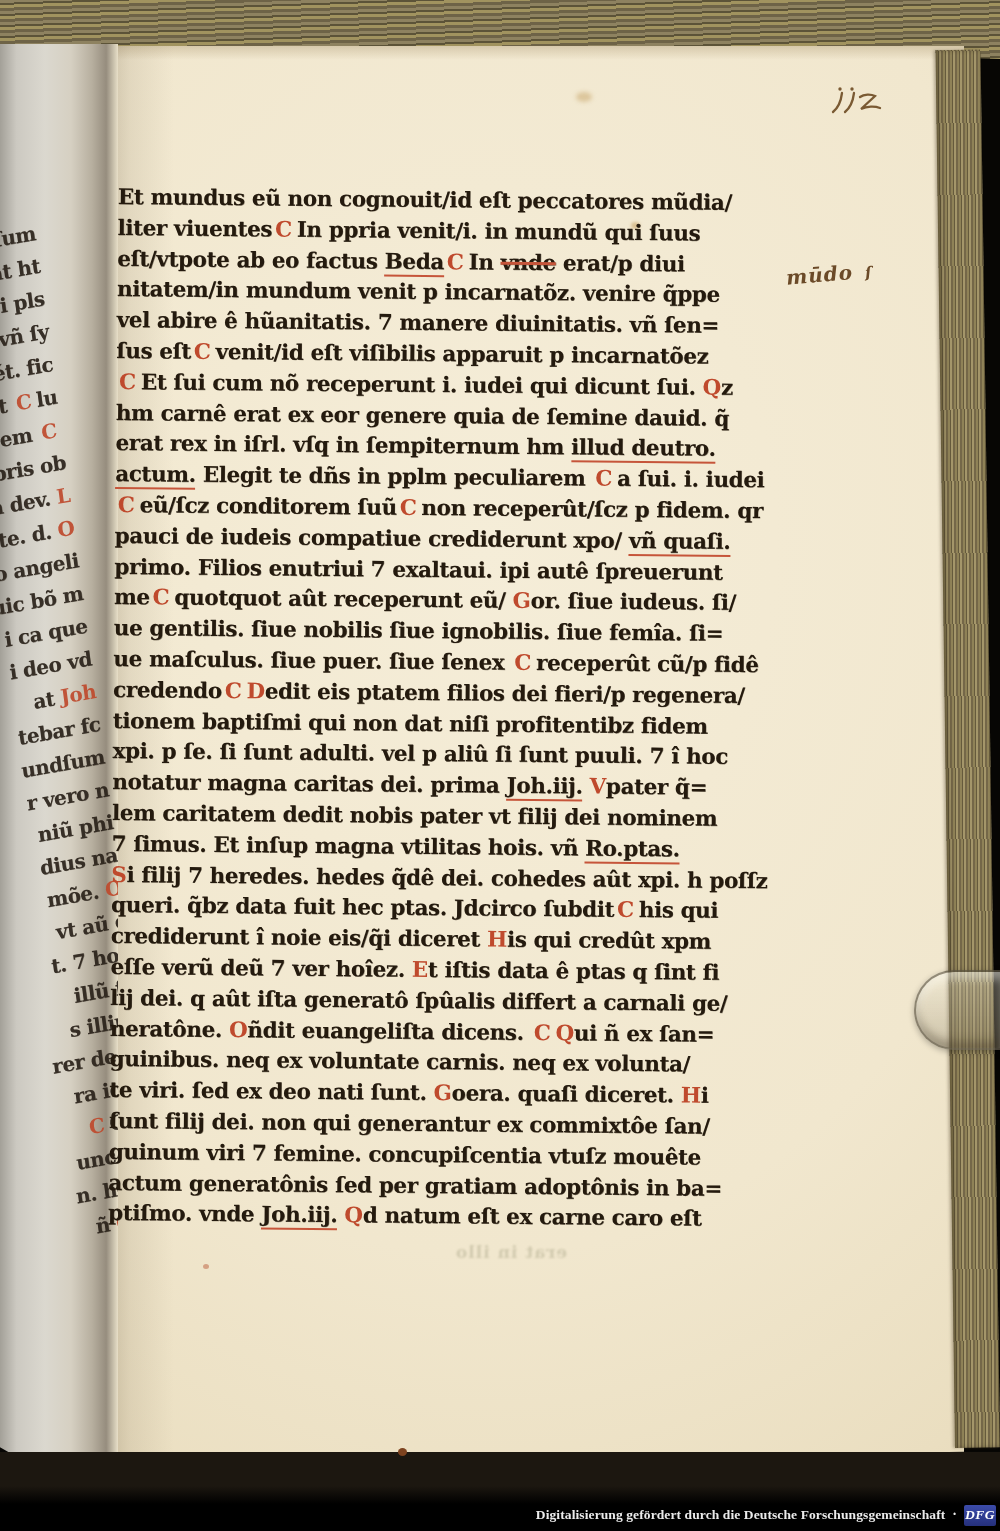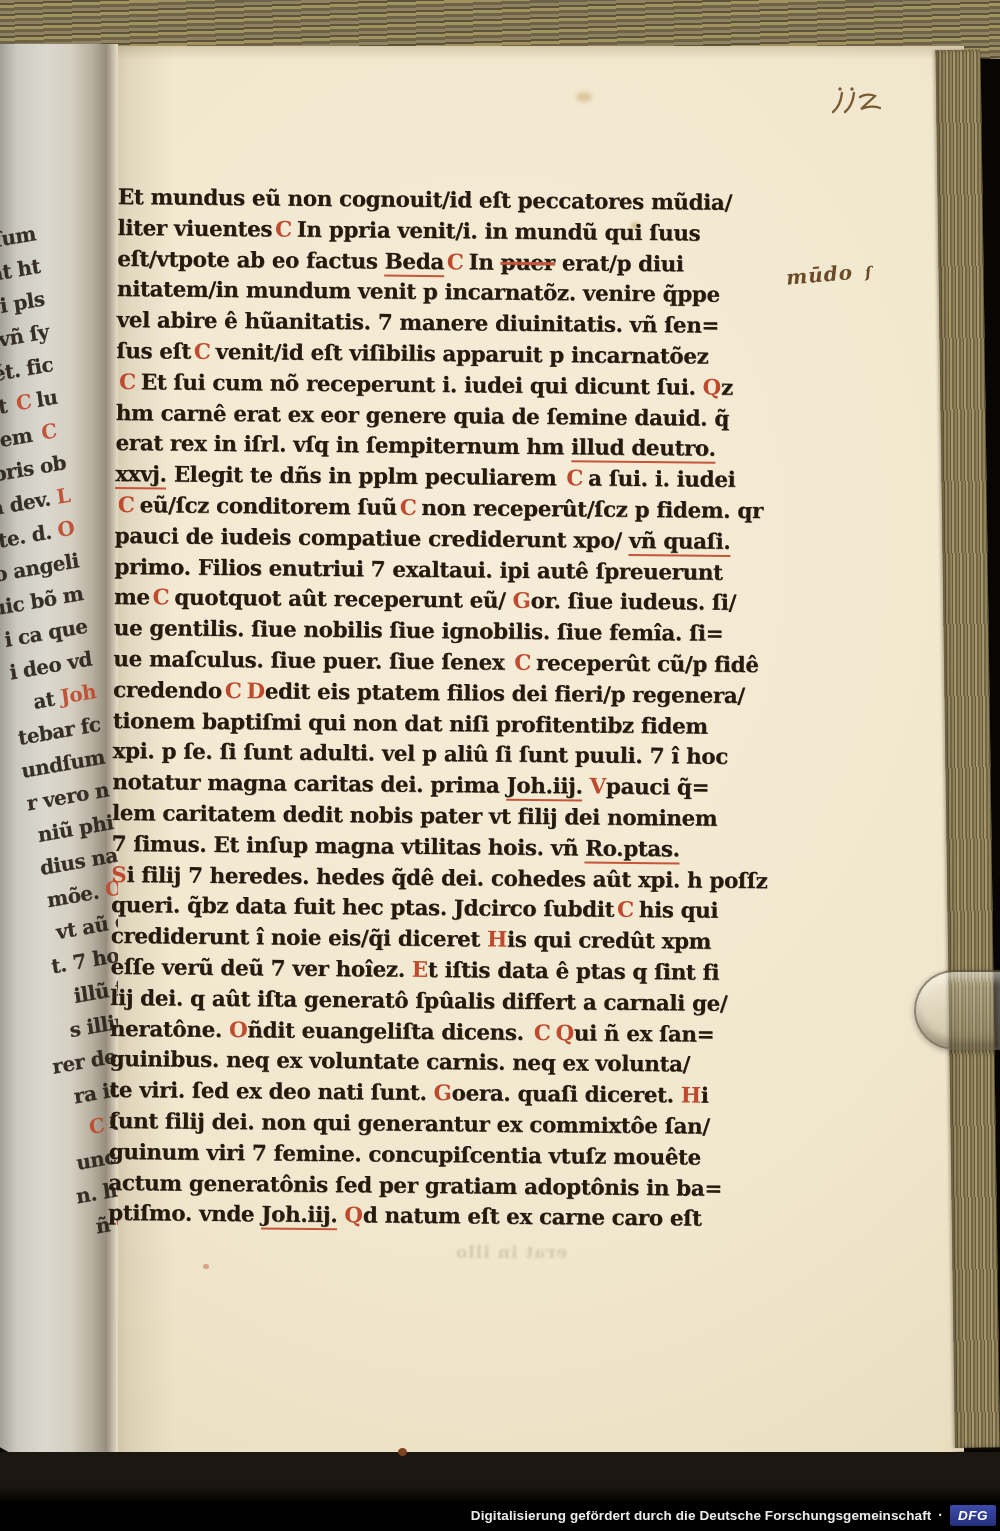--- a/index.html
+++ b/index.html
@@ -75,24 +75,24 @@
   .st1{left:576px;top:92px;width:16px;height:10px;background:#dcc69c;filter:blur(2px);}
   .st2{left:631px;top:222px;width:9px;height:7px;background:#d9c092;filter:blur(1.5px);}
   .st3{left:398px;top:1448px;width:9px;height:8px;background:#7d431f;filter:blur(.4px);}
   .st4{left:203px;top:1264px;width:6px;height:5px;background:#c06a4a;opacity:.55;filter:blur(.6px);}
 
   
   .bottom-gap{position:absolute;left:0;top:1452px;width:1000px;height:79px;
     background:linear-gradient(180deg,#1c1710 0 34px,#000 52px);}
   .caption-bar{position:absolute;left:0;bottom:0;width:1000px;height:32px;z-index:8;
     display:flex;align-items:center;justify-content:flex-end;gap:7px;padding-right:4px;box-sizing:border-box;
-    font-family:Liberation Sans, sans-serif;}
+    font-family:Liberation Serif, serif;}
   .caption{color:#ebebeb;font-size:13.5px;font-weight:bold;letter-spacing:.1px;}
   .sep{color:#ebebeb;font-size:14px;font-weight:bold;}
-  .dfg{width:46px;height:21px;border-radius:2px;background:linear-gradient(180deg,#3c4cab,#25307c);
+  .dfg{width:32px;height:21px;border-radius:2px;background:linear-gradient(180deg,#3c4cab,#25307c);
     color:#fff;font-size:13.5px;font-weight:bold;font-style:italic;
     display:flex;align-items:center;justify-content:center;letter-spacing:.5px;}
 </style>
 </head>
 <body>
 
 <div class="root">
 
   <div class="top-edge"></div>
   <div class="spine"></div>
@@ -148,38 +148,38 @@
     </svg>
   </div>
 
   <div class="margin-note">
     <span>mūdo</span><span class="mark">ſ</span>
   </div>
 
   <div class="textcol" id="text-host">
       <div class="tl"><span>Et mundus eũ non cognouit/id eſt peccatores mũdia/</span></div>
       <div class="tl"><span>liter viuentes</span><span class="p">C</span><span>In ppria venit/i. in mundũ qui ſuus</span></div>
-      <div class="tl"><span>eſt/vtpote ab eo factus </span><span class="u">Beda</span><span class="p">C</span><span>In </span><span class="s">puer</span><span>&nbsp;erat/p diui</span></div>
+      <div class="tl"><span>eſt/vtpote ab eo factus </span><span class="u">Beda</span><span class="p">C</span><span>In </span><span class="s">vnde</span><span>&nbsp;erat/p diui</span></div>
       <div class="tl"><span>nitatem/in mundum venit p incarnatõz. venire q̃ppe</span></div>
       <div class="tl"><span>vel abire ê hũanitatis. 7 manere diuinitatis. vñ ſen=</span></div>
       <div class="tl"><span>ſus eſt</span><span class="p">C</span><span>venit/id eſt viſibilis apparuit p incarnatõez</span></div>
       <div class="tl"><span class="p">C</span><span>Et ſui cum nõ receperunt i. iudei qui dicunt ſui. </span><span class="r">Q</span><span>z</span></div>
       <div class="tl"><span>hm carnê erat ex eor genere quia de ſemine dauid. q̃</span></div>
       <div class="tl"><span>erat rex in iſrl. vſq in ſempiternum hm </span><span class="u">illud deutro.</span></div>
-      <div class="tl"><span class="u">xxvj.</span><span>&nbsp;Elegit te dñs in pplm peculiarem </span><span class="p">C</span><span>a ſui. i. iudei</span></div>
+      <div class="tl"><span class="u">actum.</span><span>&nbsp;Elegit te dñs in pplm peculiarem </span><span class="p">C</span><span>a ſui. i. iudei</span></div>
       <div class="tl"><span class="p">C</span><span>eũ/ſcz conditorem ſuũ</span><span class="p">C</span><span>non receperût/ſcz p fidem. qr</span></div>
       <div class="tl"><span>pauci de iudeis compatiue crediderunt xpo/ </span><span class="u">vñ quaſi.</span></div>
       <div class="tl"><span>primo. Filios enutriui 7 exaltaui. ipi autê ſpreuerunt</span></div>
       <div class="tl"><span>me</span><span class="p">C</span><span>quotquot aût receperunt eũ/ </span><span class="r">G</span><span>or. ſiue iudeus. ſi/</span></div>
       <div class="tl"><span>ue gentilis. ſiue nobilis ſiue ignobilis. ſiue femîa. ſi=</span></div>
       <div class="tl"><span>ue maſculus. ſiue puer. ſiue ſenex </span><span class="p">C</span><span>receperût cũ/p fidê</span></div>
       <div class="tl"><span>credendo</span><span class="p">C</span><span class="r">D</span><span>edit eis ptatem filios dei fieri/p regenera/</span></div>
       <div class="tl"><span>tionem baptiſmi qui non dat niſi profitentibz fidem</span></div>
       <div class="tl"><span>xpi. p ſe. ſi ſunt adulti. vel p aliû ſi ſunt puuli. 7 î hoc</span></div>
-      <div class="tl"><span>notatur magna caritas dei. prima </span><span class="u">Joh.iij.</span><span class="r">&nbsp;V</span><span>pauci q̃=</span></div>
+      <div class="tl"><span>notatur magna caritas dei. prima </span><span class="u">Joh.iij.</span><span class="r">&nbsp;V</span><span>pater q̃=</span></div>
       <div class="tl"><span>lem caritatem dedit nobis pater vt filij dei nominem</span></div>
       <div class="tl"><span>7 ſimus. Et inſup magna vtilitas hois. vñ </span><span class="u">Ro.ptas.</span></div>
       <div class="tl"><span class="r">S</span><span>i filij 7 heredes. hedes q̃dê dei. cohedes aût xpi. h poſſz</span></div>
       <div class="tl"><span>queri. q̃bz data fuit hec ptas. Jdcirco ſubdit</span><span class="p">C</span><span>his qui</span></div>
       <div class="tl"><span>crediderunt î noie eis/q̃i diceret </span><span class="r">H</span><span>is qui credût xpm</span></div>
       <div class="tl"><span>eſſe verũ deũ 7 ver hoîez. </span><span class="r">E</span><span>t iſtis data ê ptas q ſint fi</span></div>
       <div class="tl"><span>lij dei. q aût iſta generatô ſpûalis differt a carnali ge/</span></div>
       <div class="tl"><span>neratône. </span><span class="r">O</span><span>ñdit euangeliſta dicens. </span><span class="p">C</span><span class="r">Q</span><span>ui ñ ex ſan=</span></div>
       <div class="tl"><span>guinibus. neq ex voluntate carnis. neq ex volunta/</span></div>
       <div class="tl"><span>te viri. ſed ex deo nati ſunt. </span><span class="r">G</span><span>oera. quaſi diceret. </span><span class="r">H</span><span>i</span></div>

